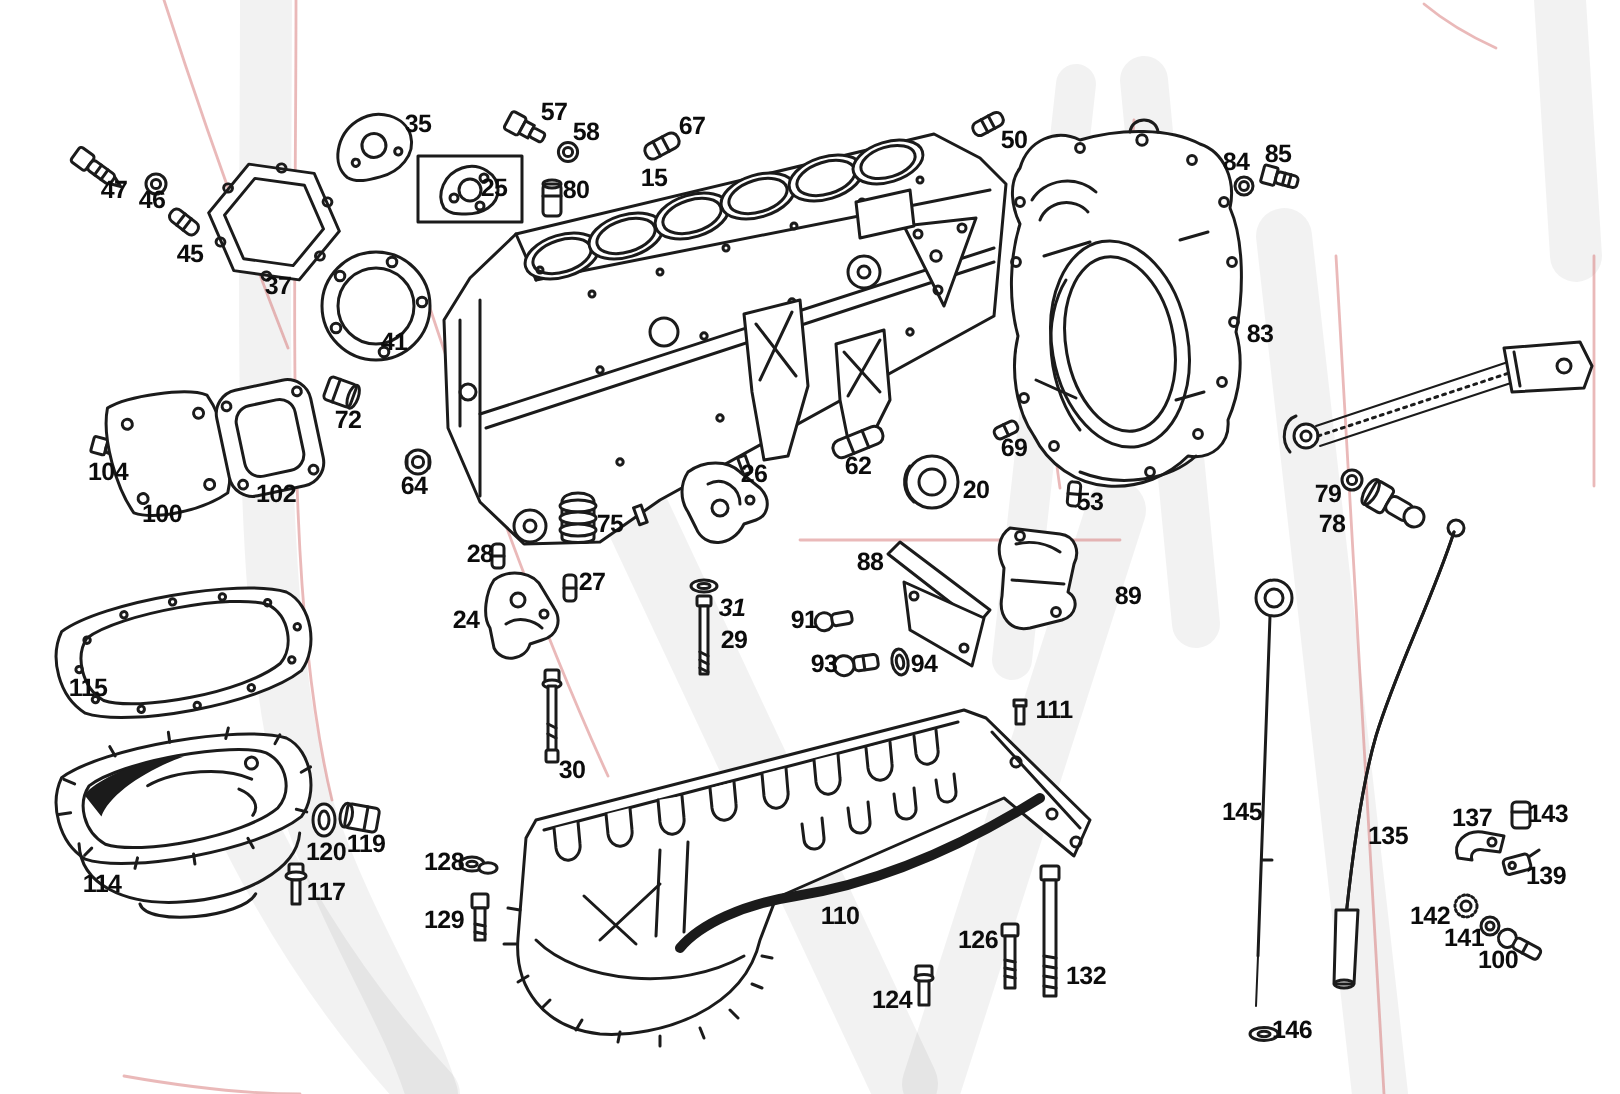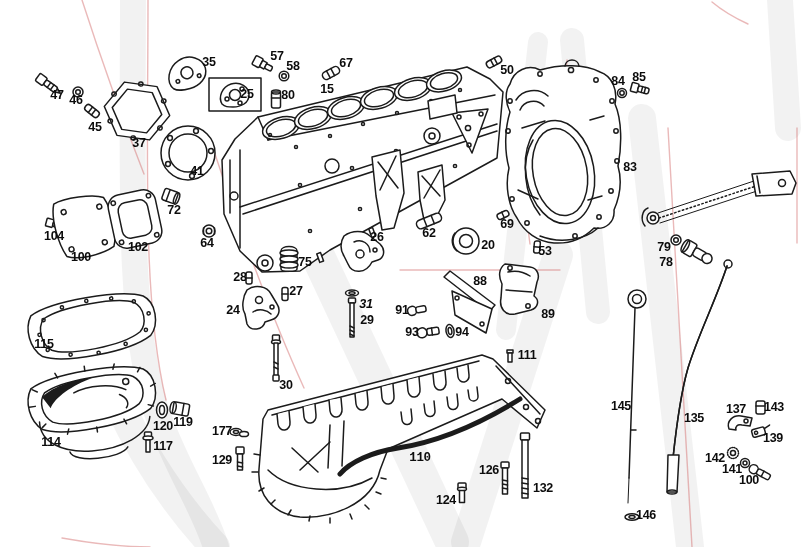--- a/index.html
+++ b/index.html
@@ -584,39 +584,39 @@
       <span class="plabel" style="left: 207px; top: 243px;">64</span>
       <span class="plabel" style="left: 54px; top: 236px;">104</span>
       <span class="plabel" style="left: 81px; top: 257px;">100</span>
       <span class="plabel" style="left: 138px; top: 247px;">102</span>
       <span class="plabel" style="left: 377px; top: 237px;">26</span>
       <span class="plabel" style="left: 305px; top: 262px;">75</span>
       <span class="plabel" style="left: 429px; top: 233px;">62</span>
       <span class="plabel" style="left: 488px; top: 245px;">20</span>
       <span class="plabel" style="left: 507px; top: 224px;">69</span>
       <span class="plabel" style="left: 545px; top: 251px;">53</span>
-      <span class="plabel" style="left: 435px; top: 281px; margin-left: 45px;">88</span>
-      <span class="plabel" style="left: 548px; top: 298px; margin-top: 16px;">89</span>
+      <span class="plabel" style="left: 435px; top: 281px;">88</span>
+      <span class="plabel" style="left: 564px; top: 298px;">89</span>
       <span class="plabel" style="left: 240px; top: 277px;">28</span>
       <span class="plabel" style="left: 296px; top: 291px;">27</span>
       <span class="plabel" style="left: 233px; top: 310px;">24</span>
       <span class="plabel" style="left: 366px; top: 304px; font-style: italic;">31</span>
       <span class="plabel" style="left: 367px; top: 320px;">29</span>
       <span class="plabel" style="left: 286px; top: 353px; margin-top: 32px;">30</span>
       <span class="plabel" style="left: 402px; top: 310px;">91</span>
       <span class="plabel" style="left: 412px; top: 332px;">93</span>
       <span class="plabel" style="left: 462px; top: 332px;">94</span>
       <span class="plabel" style="left: 527px; top: 355px;">111</span>
-      <span class="plabel" style="left: 420px; top: 458px; font-family: Liberation Mono, monospace;">110</span>
+      <span class="plabel" style="left: 420px; top: 458px;">110</span>
       <span class="plabel" style="left: 44px; top: 344px;">115</span>
       <span class="plabel" style="left: 51px; top: 442px;">114</span>
       <span class="plabel" style="left: 163px; top: 426px;">120</span>
       <span class="plabel" style="left: 183px; top: 422px;">119</span>
       <span class="plabel" style="left: 163px; top: 446px;">117</span>
-      <span class="plabel" style="left: 222px; top: 431px;">177</span>
+      <span class="plabel" style="left: 222px; top: 431px;">128</span>
       <span class="plabel" style="left: 222px; top: 460px;">129</span>
       <span class="plabel" style="left: 446px; top: 500px;">124</span>
       <span class="plabel" style="left: 489px; top: 470px;">126</span>
       <span class="plabel" style="left: 543px; top: 488px;">132</span>
       <span class="plabel" style="left: 621px; top: 406px;">145</span>
       <span class="plabel" style="left: 694px; top: 418px;">135</span>
       <span class="plabel" style="left: 736px; top: 409px;">137</span>
       <span class="plabel" style="left: 774px; top: 407px;">143</span>
       <span class="plabel" style="left: 773px; top: 438px;">139</span>
       <span class="plabel" style="left: 715px; top: 458px;">142</span>

